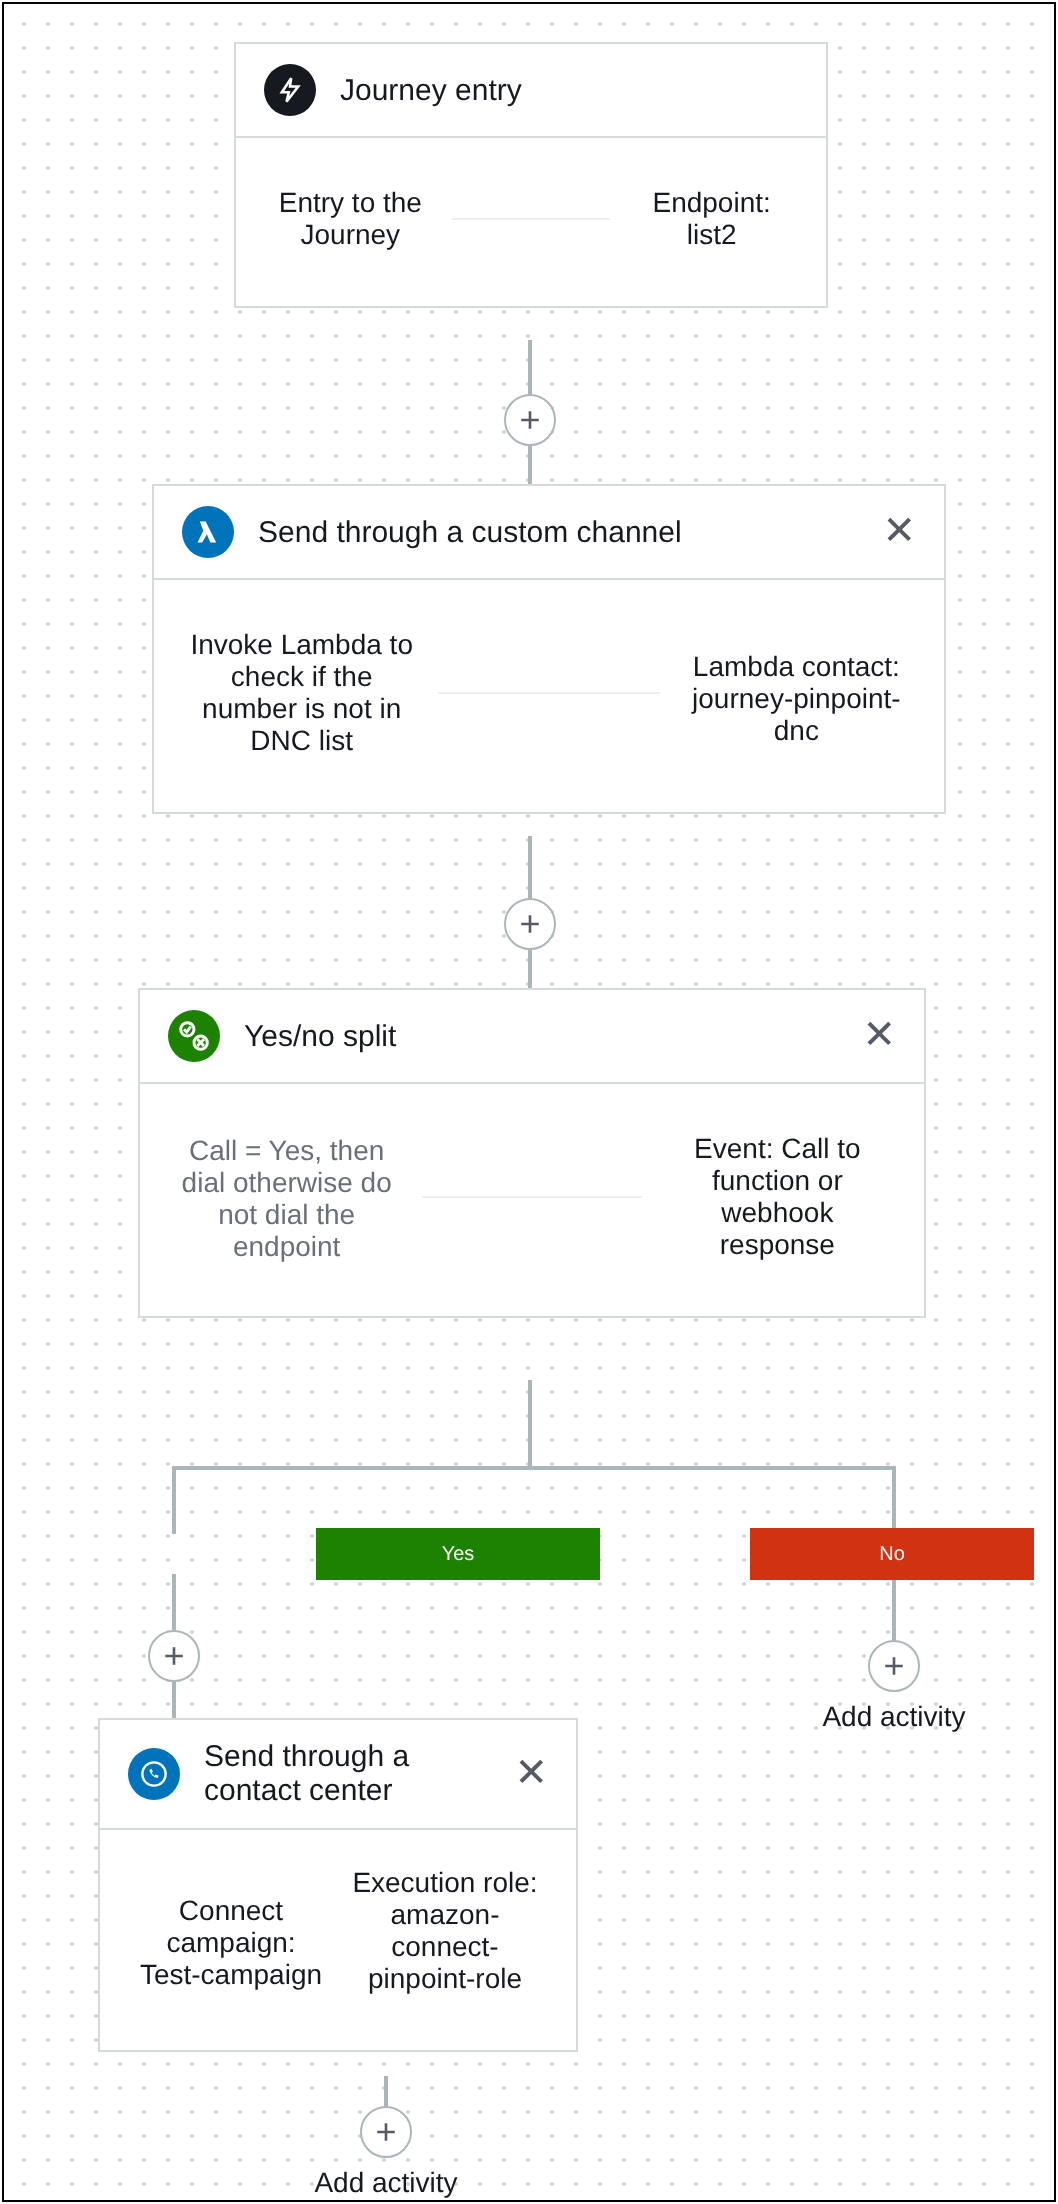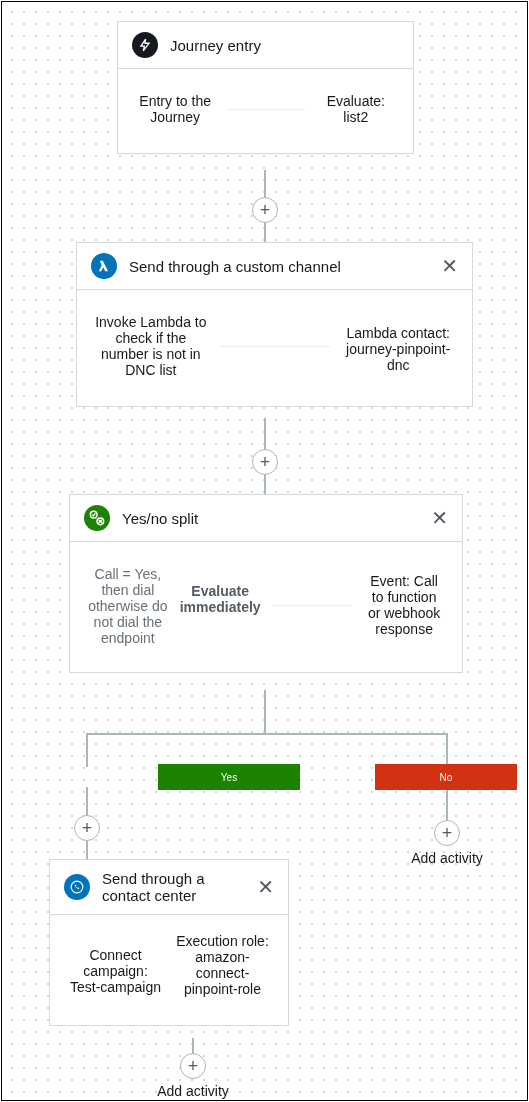--- a/index.html
+++ b/index.html
@@ -156,21 +156,21 @@
       <span class="icon-circle ic-dark">
         <svg width="14" height="14" viewBox="0 0 24 24" fill="none" stroke="#fff" stroke-width="2.2">
             <path d="M13 2 L5 14 L11 14 L9 22 L19 9 L12 9 Z"></path>
           </svg>
       </span>
       <span class="card-title">Journey entry</span>
     </div>
     <div class="card-body">
       <div class="body-row">Entry to the Journey</div>
       <div class="divider"></div>
-      <div class="body-row">Evaluate: list2</div>
+      <div class="body-row">Endpoint: list2</div>
     </div>
   </div>
 
   <div class="card" style="left:74px; top:240px; width:397px;">
     <div class="card-header">
       <span class="icon-circle ic-blue">
         <svg width="14" height="14" viewBox="0 0 24 24" fill="#fff">
             <path d="M5 3 L10 3 L19 21 L14 21 L11 14 L7 21 L3 21 L8 11 Z"></path>
           </svg>
       </span>
@@ -192,21 +192,20 @@
             <path d="M4.5 7 L6.5 9 L9.5 5"></path>
             <circle cx="17" cy="17" r="5"></circle>
             <path d="M14.5 14.5 L19.5 19.5 M19.5 14.5 L14.5 19.5"></path>
           </svg>
       </span>
       <span class="card-title">Yes/no split</span>
       <span class="close-icon">✕</span>
     </div>
     <div class="card-body">
       <div class="body-row muted" style="padding-bottom:10px;">Call = Yes, then dial otherwise do not dial the endpoint</div>
-      <div class="body-row bold" style="color:#545b64; padding-top:0;">Evaluate immediately</div>
       <div class="divider"></div>
       <div class="body-row">Event:  Call to function or webhook response</div>
     </div>
   </div>
 
   <div class="card" style="left:47px; top:857px; width:240px;">
     <div class="card-header">
       <span class="icon-circle ic-blue">
         <svg width="14" height="14" viewBox="0 0 24 24" fill="none" stroke="#fff" stroke-width="2">
             <circle cx="12" cy="12" r="10"></circle>

